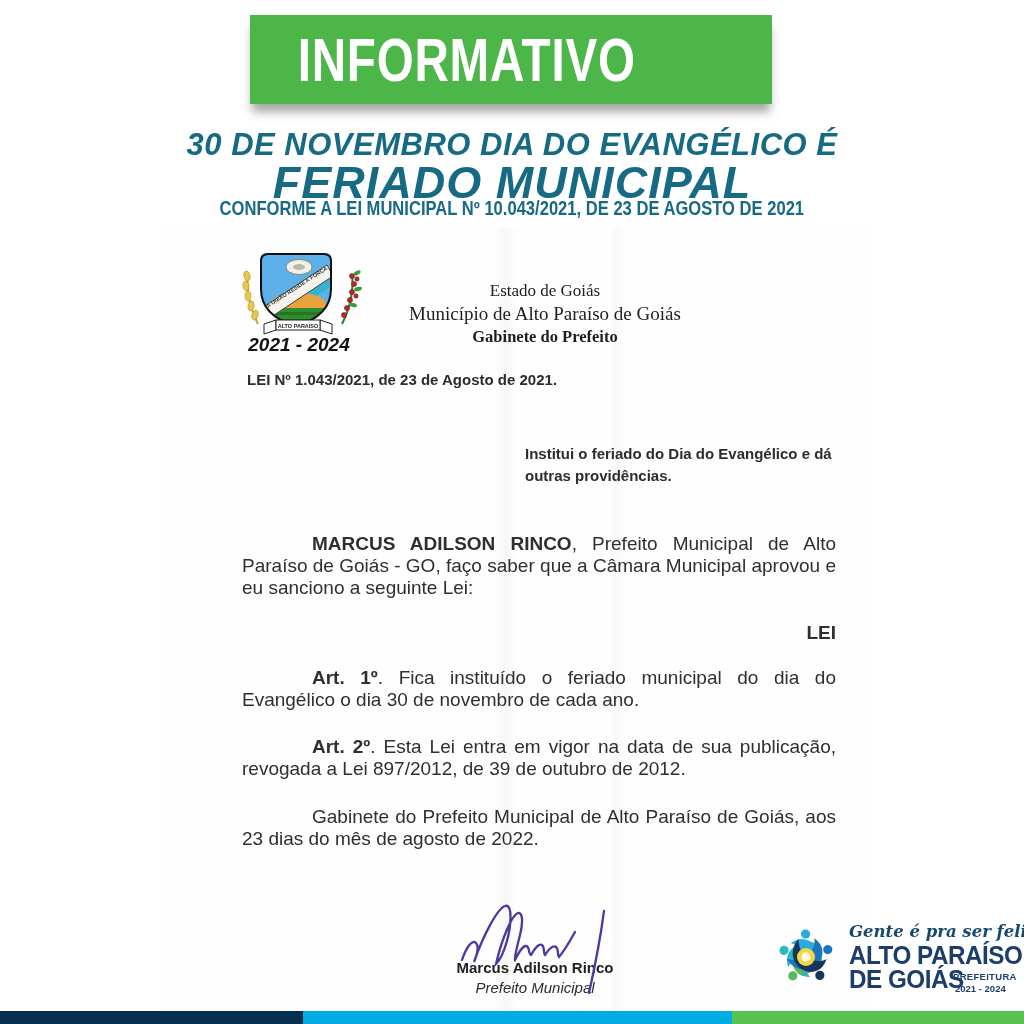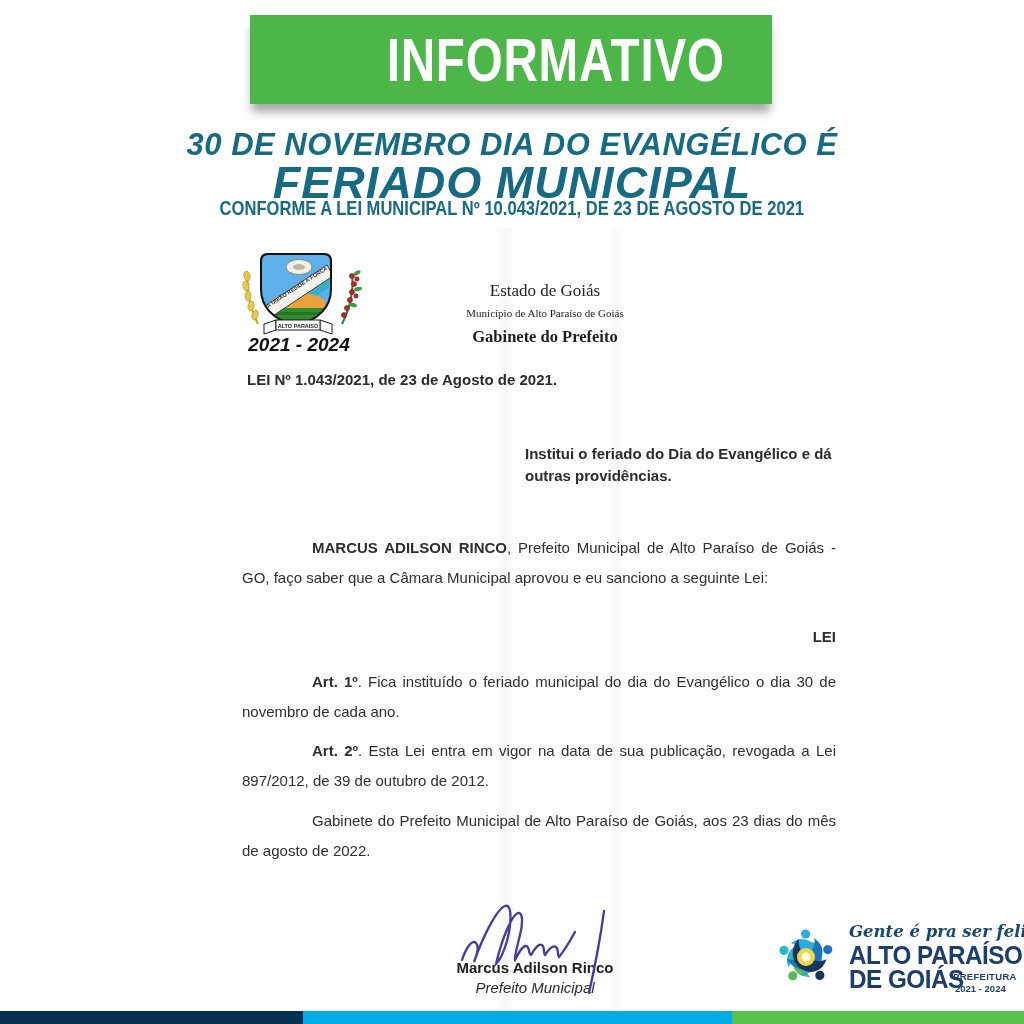--- a/index.html
+++ b/index.html
@@ -2,48 +2,48 @@
 <html><head>
 <meta charset="utf-8">
 <style>
   html,body{margin:0;padding:0;}
   body{width:1024px;height:1024px;background:#ffffff;position:relative;overflow:hidden;
        font-family:"Liberation Sans",sans-serif;}
   .abs{position:absolute;}
 
   
   .banner{left:250px;top:15px;width:522px;height:89px;background:#4cb648;
-          display:flex;align-items:center;justify-content:flex-end;
+          display:flex;align-items:center;justify-content:flex-start;
           box-shadow:0 10px 9px -2px rgba(95,95,95,.55);}
   .banner-text{color:#ffffff;font-weight:bold;font-size:61px;letter-spacing:1px;
                transform:scaleX(.78);transform-origin:center;white-space:nowrap;}
 
   
   .hl{left:0;width:1024px;text-align:center;color:#176a84;white-space:nowrap;}
   .hl1{top:127px;font-size:31px;font-weight:bold;font-style:italic;letter-spacing:.5px;}
   .hl2{top:157px;font-size:45px;font-weight:bold;font-style:italic;letter-spacing:1px;}
   .hl3{top:197px;font-size:19.5px;font-weight:bold;}
   .hl3 span{display:inline-block;transform:scaleX(.85);transform-origin:center;white-space:nowrap;}
 
   
   .page{left:160px;top:228px;width:712px;height:784px;background:
         linear-gradient(90deg,rgba(0,0,0,0) 47%,rgba(110,110,110,.05) 48.5%,rgba(0,0,0,0) 50%),
         linear-gradient(90deg,rgba(0,0,0,0) 63%,rgba(110,110,110,.04) 64%,rgba(0,0,0,0) 65.5%),
         #fefefe;}
   .doc-serif{font-family:"Liberation Serif",serif;color:#1e1e1e;}
   .doc-header{left:375px;top:279px;width:340px;text-align:center;line-height:23px;}
   .doc-header .l1{font-size:17px;font-weight:normal;}
-  .doc-header .l2{font-size:11px;}
+  .doc-header .l2{font-size:19px;}
   .doc-header .l3{font-size:16.5px;font-weight:bold;}
   .crest-years{left:233px;top:334px;width:132px;text-align:center;
                font-weight:bold;font-style:italic;font-size:19px;color:#111;}
   .law-ref{left:247px;top:371px;font-size:15px;font-weight:bold;color:#2c2c2c;}
   .ementa{left:525px;top:443px;width:332px;font-size:15px;font-weight:bold;
           line-height:22px;color:#2c2c2c;}
-  .body-par{left:242px;width:594px;margin:0;font-size:15px;line-height:30px;
+  .body-par{left:242px;width:594px;margin:0;font-size:19px;line-height:22px;
             color:#2f2f2f;text-align:justify;text-indent:70px;}
   .p-preamble{top:533px;}
   .p-lei{top:622px;font-weight:bold;text-align:right;}
 
   .sig-name{left:435px;top:959px;width:200px;text-align:center;font-size:15px;
             font-weight:bold;color:#222;}
   .sig-role{left:435px;top:979px;width:200px;text-align:center;font-size:15px;
             font-style:italic;color:#2a2a2a;}
   .sig-svg{left:452px;top:896px;pointer-events:none;}
 

